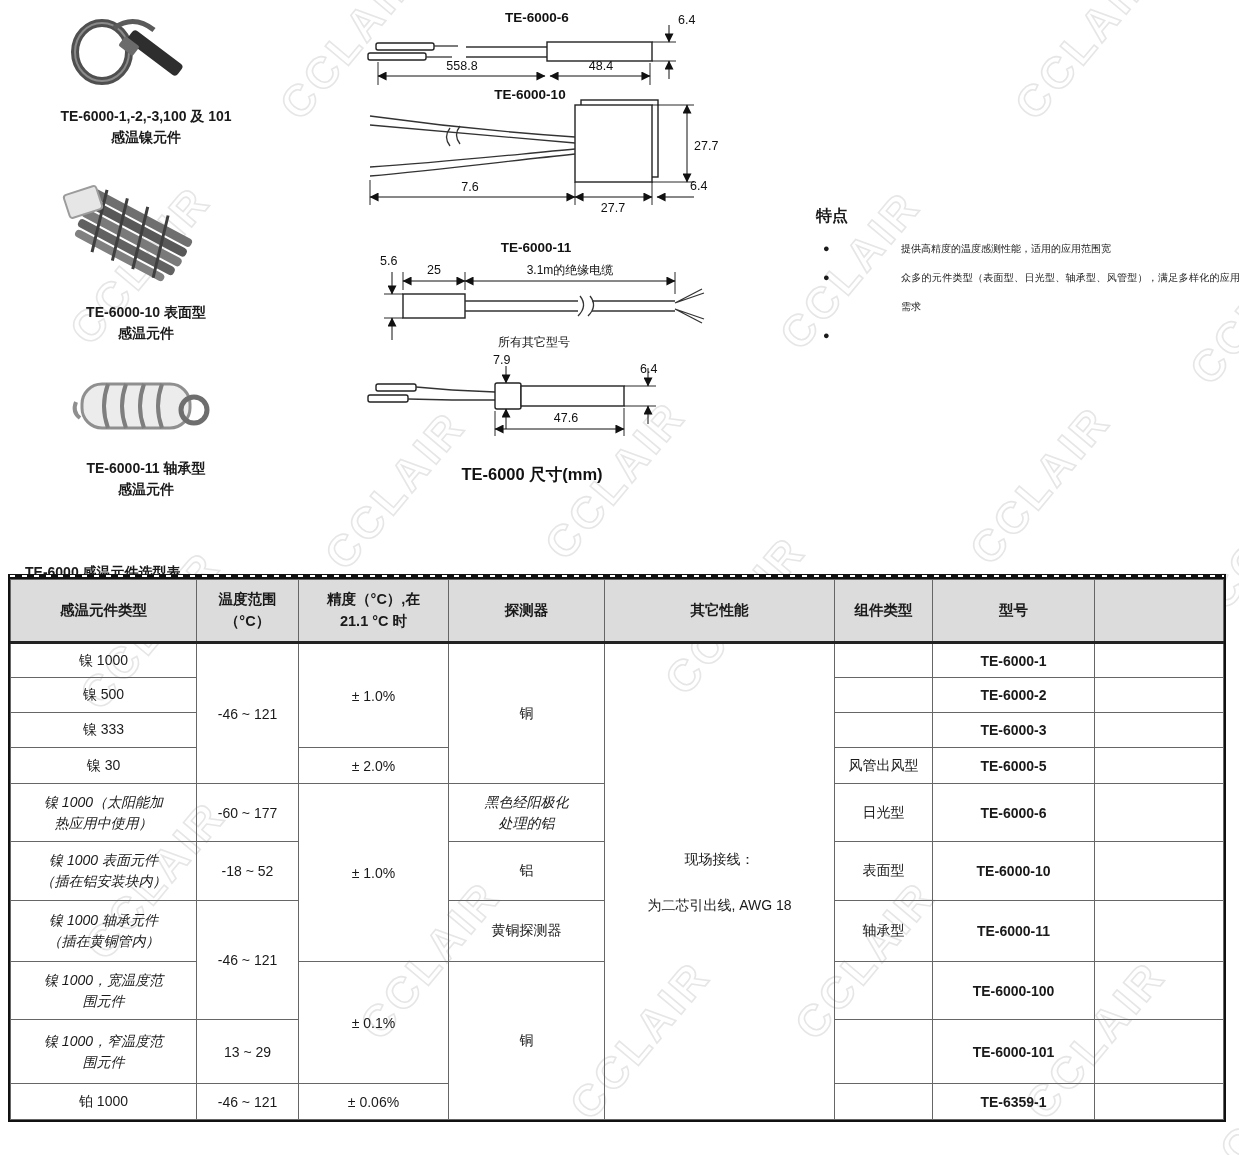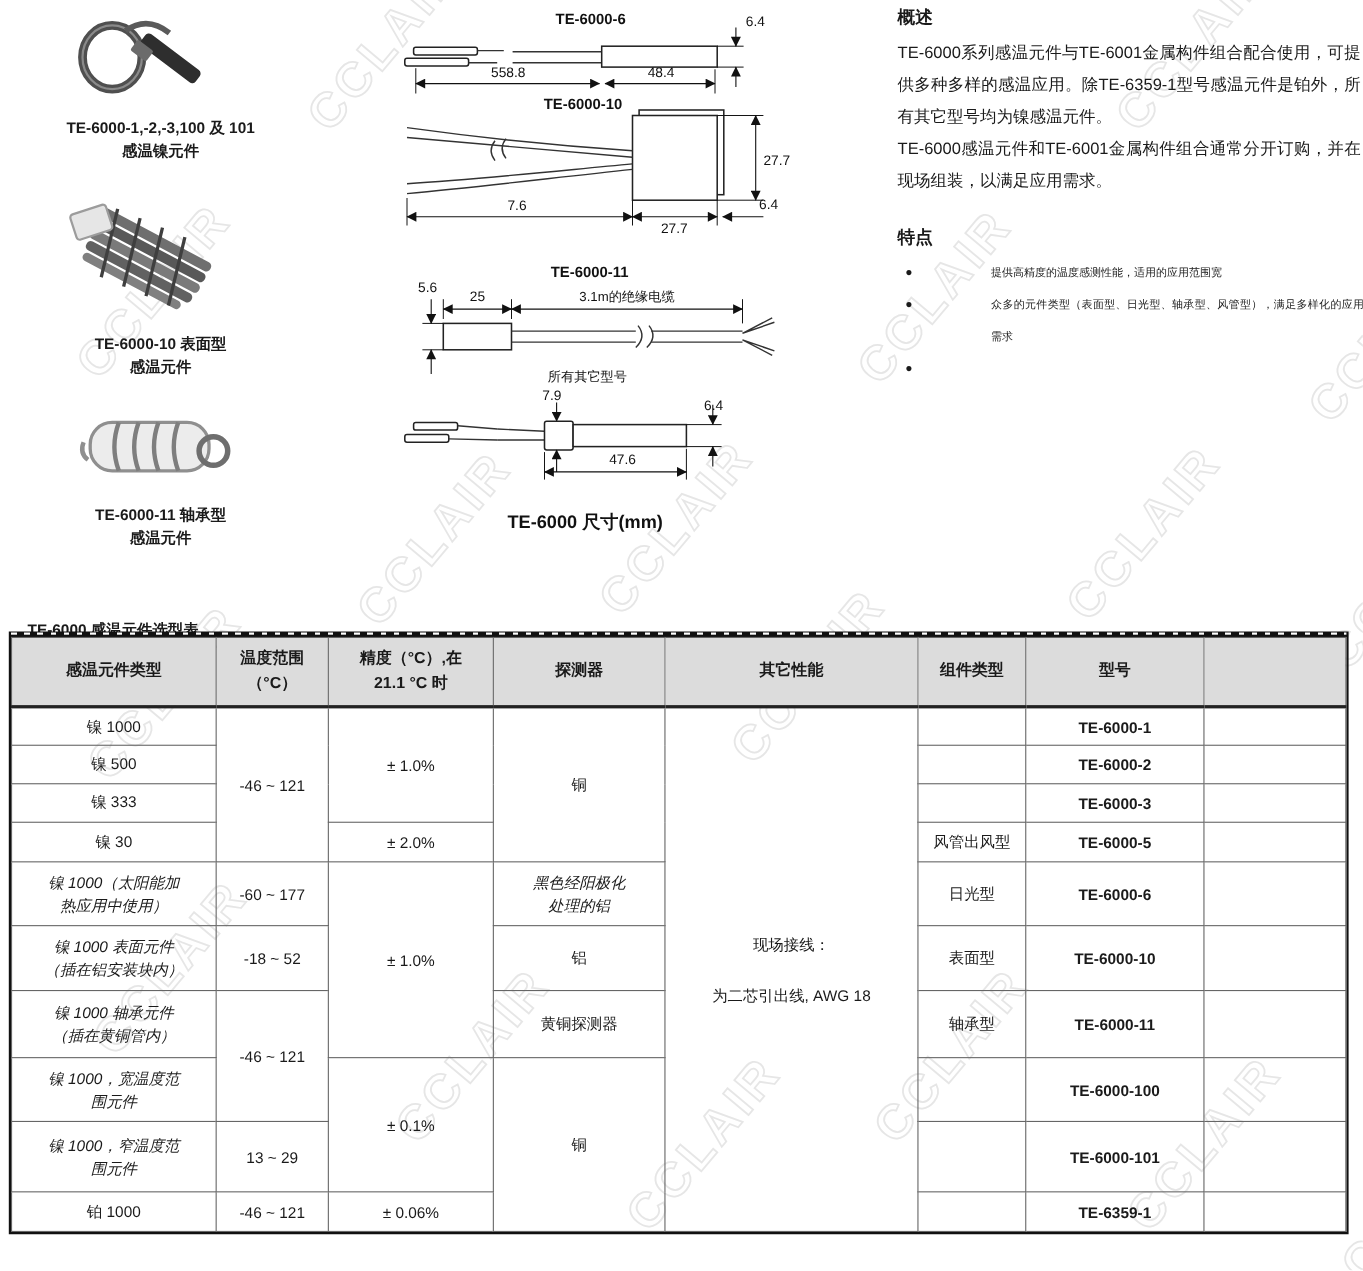--- a/index.html
+++ b/index.html
@@ -222,25 +222,20 @@
         <line class="ext" x1="155" y1="407" x2="155" y2="432"></line>
         <line class="ext" x1="284" y1="404" x2="284" y2="432"></line>
         <line class="dline" x1="155" y1="425" x2="284" y2="425" marker-start="url(#ar)" marker-end="url(#ar)"></line>
         <text class="dimtxt" x="226" y="418" text-anchor="middle">47.6</text>
       </g>
 
       <text class="dcaption" x="192" y="476" text-anchor="middle">TE-6000 尺寸(mm)</text>
     </svg>
   </div>
 
-  <div class="layer overview">
-    <h3 class="h-cjk">概述</h3>
-    <p class="para">TE-6000系列感温元件与TE-6001金属构件组合配合使用，可提供多种多样的感温应用。除TE-6359-1型号感温元件是铂外，所有其它型号均为镍感温元件。</p>
-    <p class="para">TE-6000感温元件和TE-6001金属构件组合通常分开订购，并在现场组装，以满足应用需求。</p>
-  </div>
 
   <div class="layer features">
     <h3 class="h-cjk">特点</h3>
     <div class="feat">
       <span class="bullet">●</span>
       <span class="ftext">提供高精度的温度感测性能，适用的应用范围宽</span>
     </div>
     <div class="feat">
       <span class="bullet">●</span>
       <span class="ftext">众多的元件类型（表面型、日光型、轴承型、风管型），满足多样化的应用需求</span>

